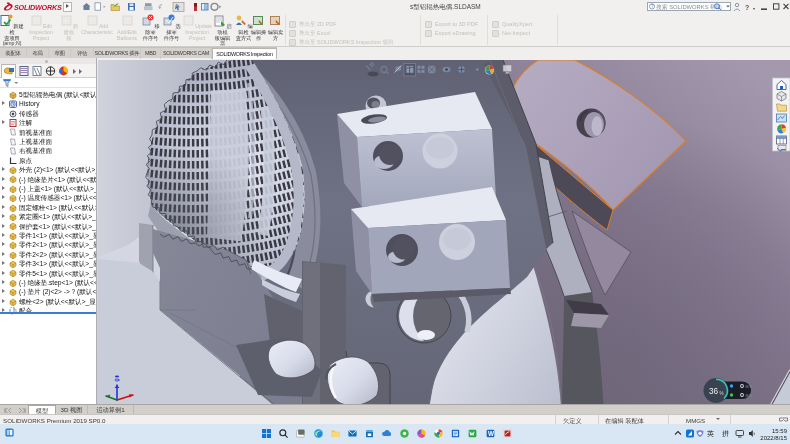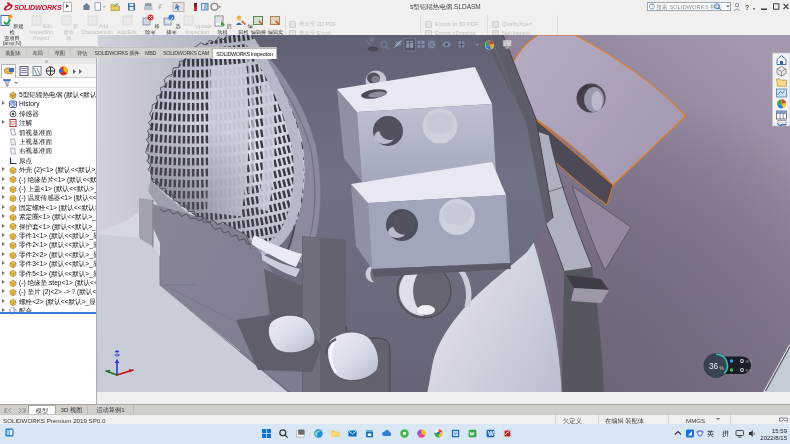--- a/index.html
+++ b/index.html
@@ -152,21 +152,21 @@
   <div class="rrow" style="left:289px;top:25px"><span class="i"></span>导出至 SOLIDWORKS Inspection 项目</div>
   <div class="rrow" style="left:425px;top:7px"><span class="i"></span>Export to 3D PDF</div>
   <div class="rrow" style="left:425px;top:16px"><span class="i"></span>Export eDrawing</div>
   <div class="rrow" style="left:492px;top:7px"><span class="i"></span>QualityXpert</div>
   <div class="rrow" style="left:492px;top:16px"><span class="i"></span>Net-Inspect</div>
   <div class="vsep" style="left:420px"></div>
   <div class="vsep" style="left:487px"></div>
   <div class="vsep" style="left:557px"></div>
 </div>
 
-<div class="abs" id="vp" style="left:97px;top:35px;width:693px;height:357px">
+<div class="abs" id="vp" style="left:97px;top:60px;width:693px;height:357px">
 <svg width="693" height="357" viewBox="97 47 693 357">
 <defs>
 <linearGradient id="bgG" x1="0" y1="47" x2="0" y2="404" gradientUnits="userSpaceOnUse">
   <stop offset="0" stop-color="#e9eaf0"></stop>
             <stop offset="1" stop-color="#c2c7d5"></stop>
 </linearGradient>
 <linearGradient id="discG" x1="760" y1="60" x2="520" y2="360" gradientUnits="userSpaceOnUse">
   <stop offset="0" stop-color="#a398ad"></stop>
             <stop offset="0.5" stop-color="#877c93"></stop>
             <stop offset="1" stop-color="#6f6679"></stop>

